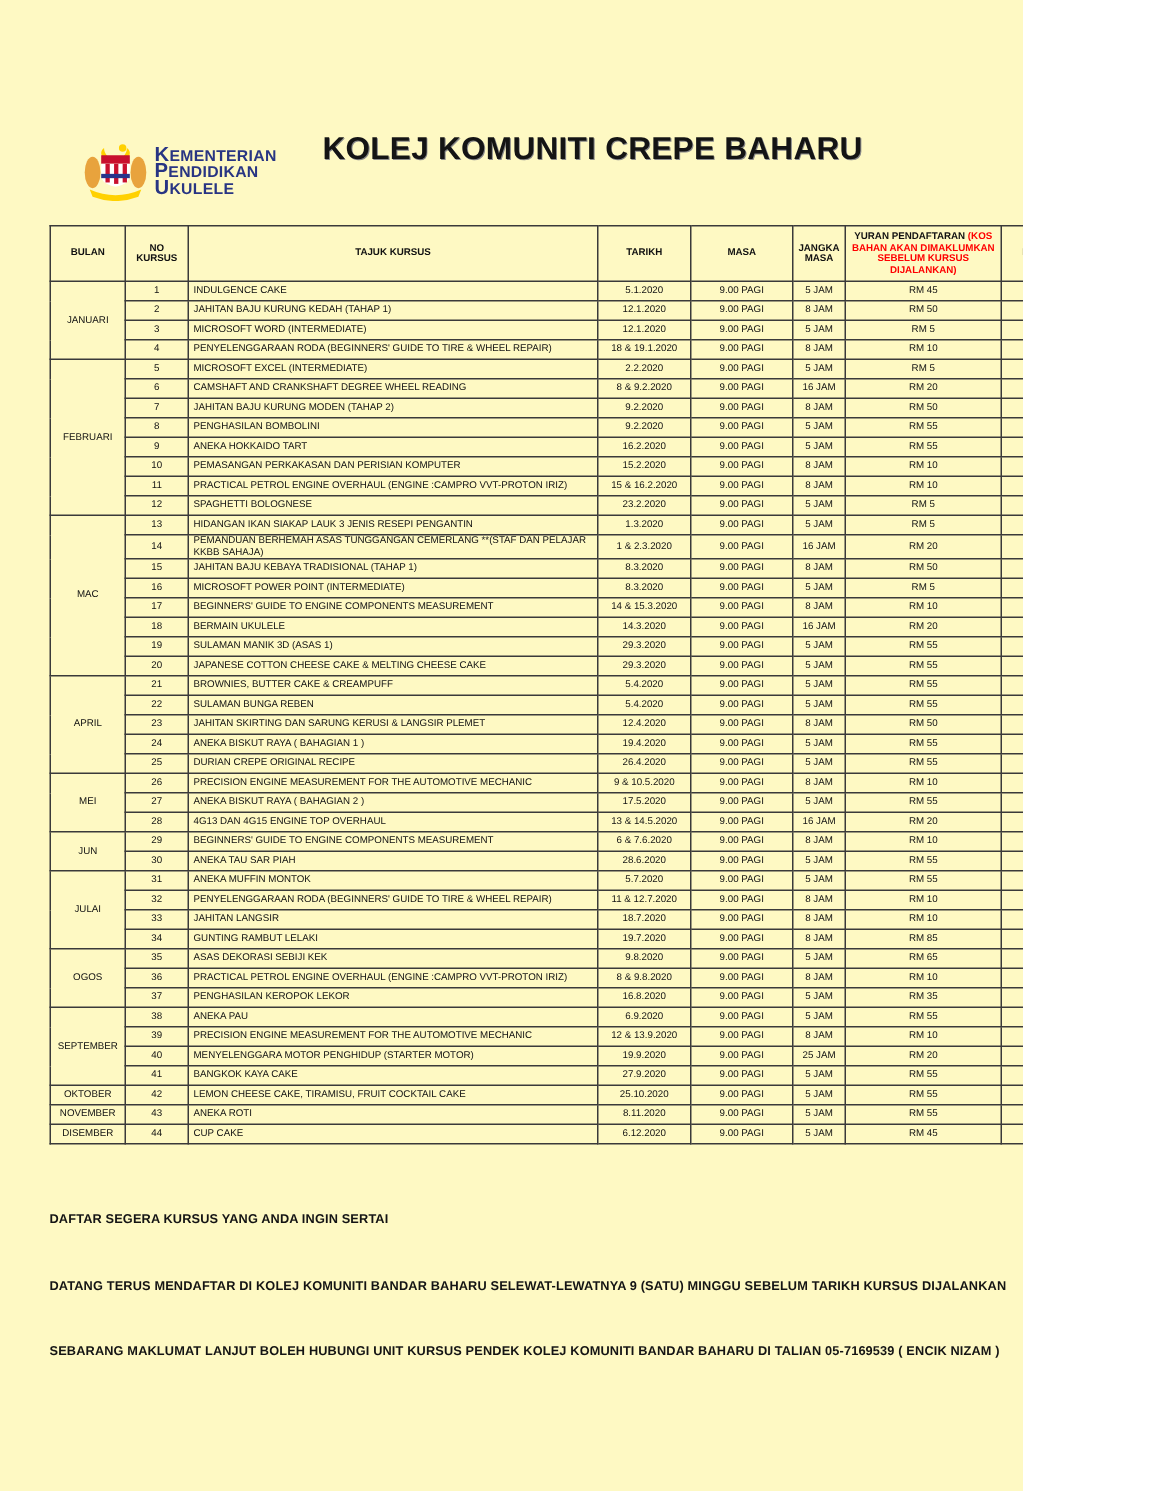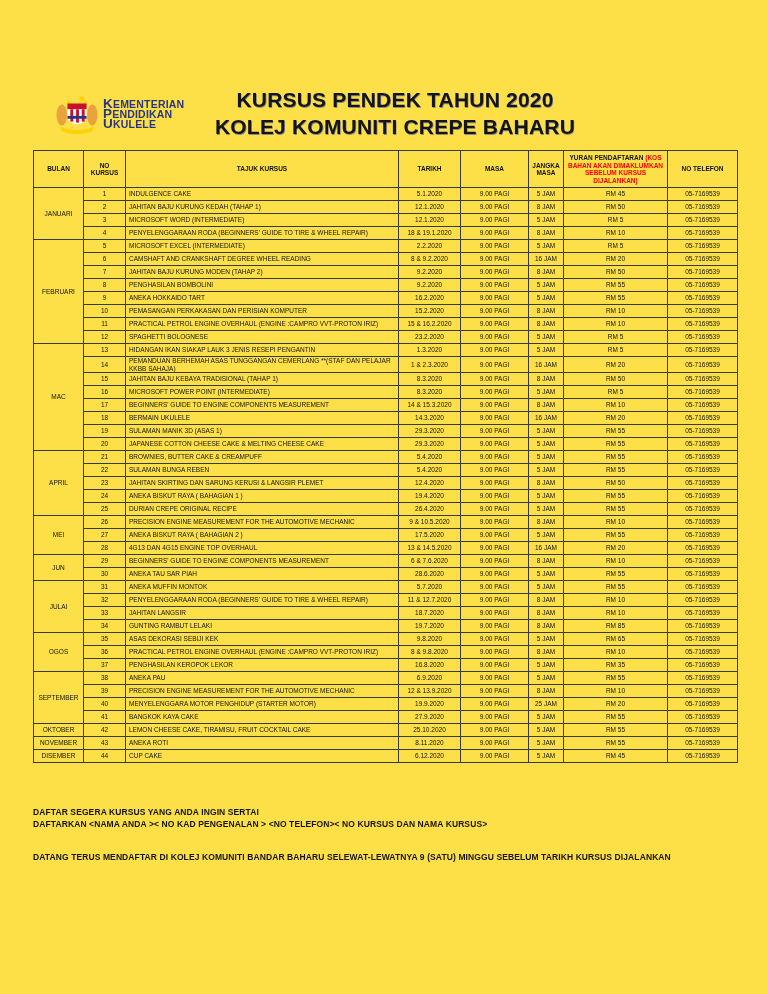--- a/index.html
+++ b/index.html
@@ -1,17 +1,17 @@
 <!DOCTYPE html>
 <html><head>
 <meta charset="utf-8">
 <style>
   html,body { margin:0; padding:0; background:#fff; }
   .page {
-    position:relative; width:768px; height:994px; background:#fde047;
+    position:relative; width:682px; height:994px; background:#fef9c3;
     overflow:hidden; font-family:"Liberation Sans", sans-serif; color:#111;
   }
 
   
   .hdr { position:absolute; left:0; top:84px; width:768px; height:68px; }
 
   .ministry { position:absolute; left:56px; top:10px; display:flex; align-items:center; gap:5px; }
   .crest { width:42px; height:40px; flex:0 0 auto; }
   .ministry-text div {
     font-size:10.5px; font-weight:bold; color:#283583; line-height:10px; letter-spacing:.2px;
@@ -76,21 +76,20 @@
         <path d="M4 33 q18 8 36 0 l-2 5 q-16 6 -32 0 Z" fill="#FFD100"></path>
       </svg>
       <div class="ministry-text">
         <div>KEMENTERIAN</div>
         <div>PENDIDIKAN</div>
         <div>UKULELE</div>
       </div>
     </div>
 
     <div class="titles">
-      <div class="t1">KURSUS PENDEK TAHUN 2020</div>
       <div class="t2">KOLEJ KOMUNITI CREPE BAHARU</div>
     </div>
 
   </div>
 
   <table class="courses">
     <colgroup>
       <col style="width:50px">
         <col style="width:42px">
         <col style="width:273px">
@@ -518,15 +517,15 @@
           <td>6.12.2020</td>
           <td>9.00 PAGI</td>
           <td>5 JAM</td>
           <td>RM 45</td>
           <td>05-7169539</td>
         </tr>
       </tbody>
   </table>
 
   <div class="note n1">DAFTAR SEGERA KURSUS YANG ANDA INGIN SERTAI</div>
-  <div class="note n2">DAFTARKAN &lt;NAMA ANDA &gt;&lt; NO KAD PENGENALAN &gt; &lt;NO TELEFON&gt;&lt; NO KURSUS DAN NAMA KURSUS&gt;</div>
   <div class="note n3">DATANG TERUS MENDAFTAR DI KOLEJ KOMUNITI BANDAR BAHARU SELEWAT-LEWATNYA 9 (SATU) MINGGU SEBELUM TARIKH KURSUS DIJALANKAN</div>
+  <div class="note n4">SEBARANG MAKLUMAT LANJUT BOLEH HUBUNGI UNIT KURSUS PENDEK KOLEJ KOMUNITI BANDAR BAHARU DI TALIAN 05-7169539 ( ENCIK NIZAM )</div>
 </div>
 
 </body></html>

